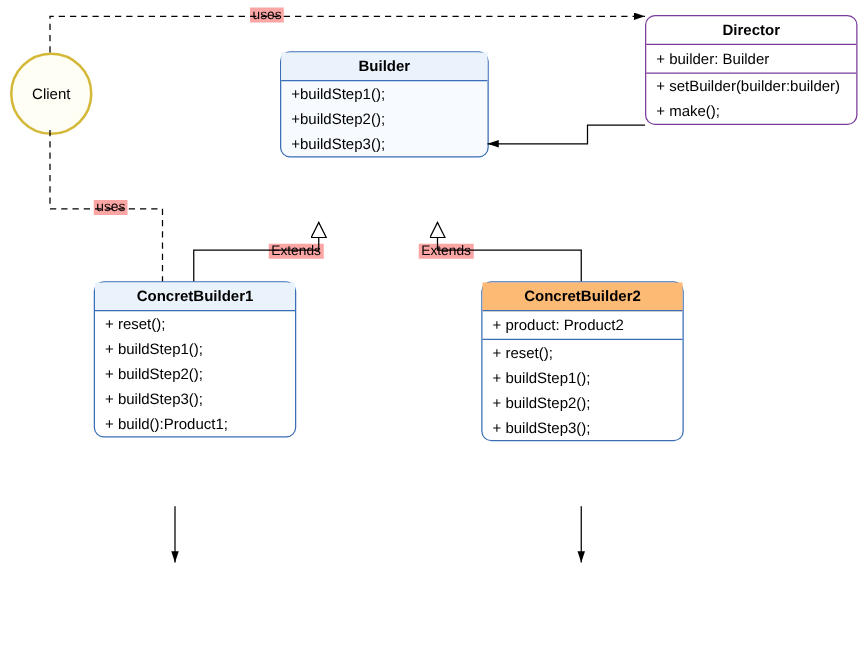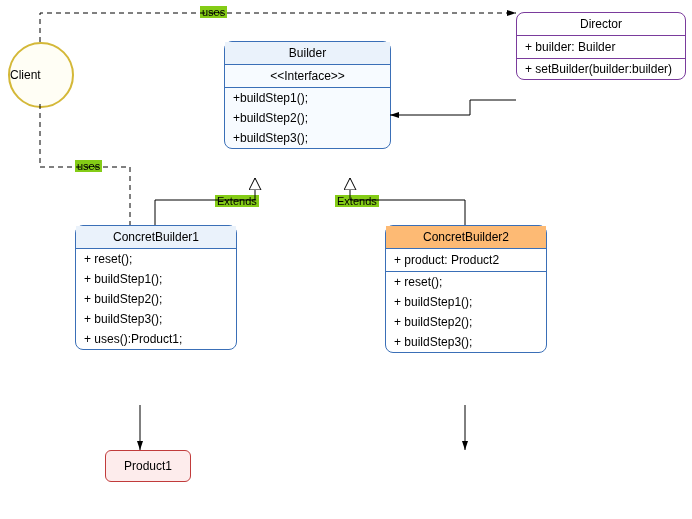--- a/index.html
+++ b/index.html
@@ -1,70 +1,67 @@
 <!DOCTYPE html>
 <html><head>
 <meta charset="utf-8">
 <style>
   body{margin:0;font-family:Arial,Helvetica,sans-serif;font-size:12px;background:#fff}
   .canvas{position:relative;width:692px;height:519px}
   .box{position:absolute;border:1.5px solid;border-radius:8px;background:#fff}
-  .hdr{font-weight:normal;text-align:center;padding:4px 0;border-bottom:1px solid}
+  .hdr{font-weight:bold;text-align:center;padding:4px 0;border-bottom:1px solid}
   .sec{border-bottom:1px solid;padding:4px 8px}
   .sec:last-child{border-bottom:none}
   .row{padding:3px 8px}
-  .client{position:absolute;left:8px;top:42px;width:62px;height:62px;border:2px solid #d4b838;border-radius:50%;display:flex;align-items:center;background:#fffef5}
+  .client{position:absolute;left:8px;top:42px;width:62px;height:62px;border:2px solid #d4b838;border-radius:50%;display:flex;align-items:center;justify-content:center;background:#fffef5}
   .product{position:absolute;border:1.5px solid;border-radius:6px;padding:8px 18px;text-align:center}
-  .lbl{position:absolute;font-size:11px;background:#84cc16;padding:0 2px}
+  .lbl{position:absolute;font-size:11px;background:#fca5a5;padding:0 2px}
   svg{position:absolute;left:0;top:0;pointer-events:none}
 </style>
 </head>
 <body>
 
 <div class="canvas">
 
   <div class="client">
     <span>Client</span>
   </div>
 
   <div class="box" style="left:224px;top:41px;width:165px;border-color:#3a6fb7;background:#f7fbff">
     <div class="hdr" style="border-color:#3a6fb7;background:#eaf2fb">Builder</div>
-    <div class="sec" style="border-color:#3a6fb7;text-align:center">&lt;&lt;Interface&gt;&gt;</div>
     <div class="row">+buildStep1();</div>
     <div class="row">+buildStep2();</div>
     <div class="row">+buildStep3();</div>
   </div>
 
   <div class="box" style="left:516px;top:12px;width:168px;border-color:#7a3b9c">
     <div class="hdr" style="border-color:#7a3b9c">Director</div>
     <div class="sec" style="border-color:#7a3b9c">+ builder: Builder</div>
     <div class="row">+ setBuilder(builder:builder)</div>
+    <div class="row">+ make();</div>
   </div>
 
   <div class="box" style="left:75px;top:225px;width:160px;border-color:#3a6fb7">
     <div class="hdr" style="border-color:#3a6fb7;background:#eaf2fb">ConcretBuilder1</div>
     <div class="row">+ reset();</div>
     <div class="row">+ buildStep1();</div>
     <div class="row">+ buildStep2();</div>
     <div class="row">+ buildStep3();</div>
-    <div class="row">+ uses():Product1;</div>
+    <div class="row">+ build():Product1;</div>
   </div>
 
   <div class="box" style="left:385px;top:225px;width:160px;border-color:#3a6fb7">
     <div class="hdr" style="border-color:#3a6fb7;background:#fdba74">ConcretBuilder2</div>
     <div class="sec" style="border-color:#3a6fb7">+ product: Product2</div>
     <div class="row">+ reset();</div>
     <div class="row">+ buildStep1();</div>
     <div class="row">+ buildStep2();</div>
     <div class="row">+ buildStep3();</div>
   </div>
 
-  <div class="product" style="left:105px;top:450px;border-color:#c13b3b;background:#fdecec">
-    <span>Product1</span>
-  </div>
 
   <span class="lbl" style="left:200px;top:6px">uses</span>
   <span class="lbl" style="left:75px;top:160px">uses</span>
   <span class="lbl" style="left:215px;top:195px">Extends</span>
   <span class="lbl" style="left:335px;top:195px">Extends</span>
 
   <svg width="692" height="519">
     <defs>
       <marker id="arr" markerWidth="10" markerHeight="10" refX="9" refY="3" orient="auto">
           <path d="M0,0 L9,3 L0,6 Z" fill="#000"></path>

